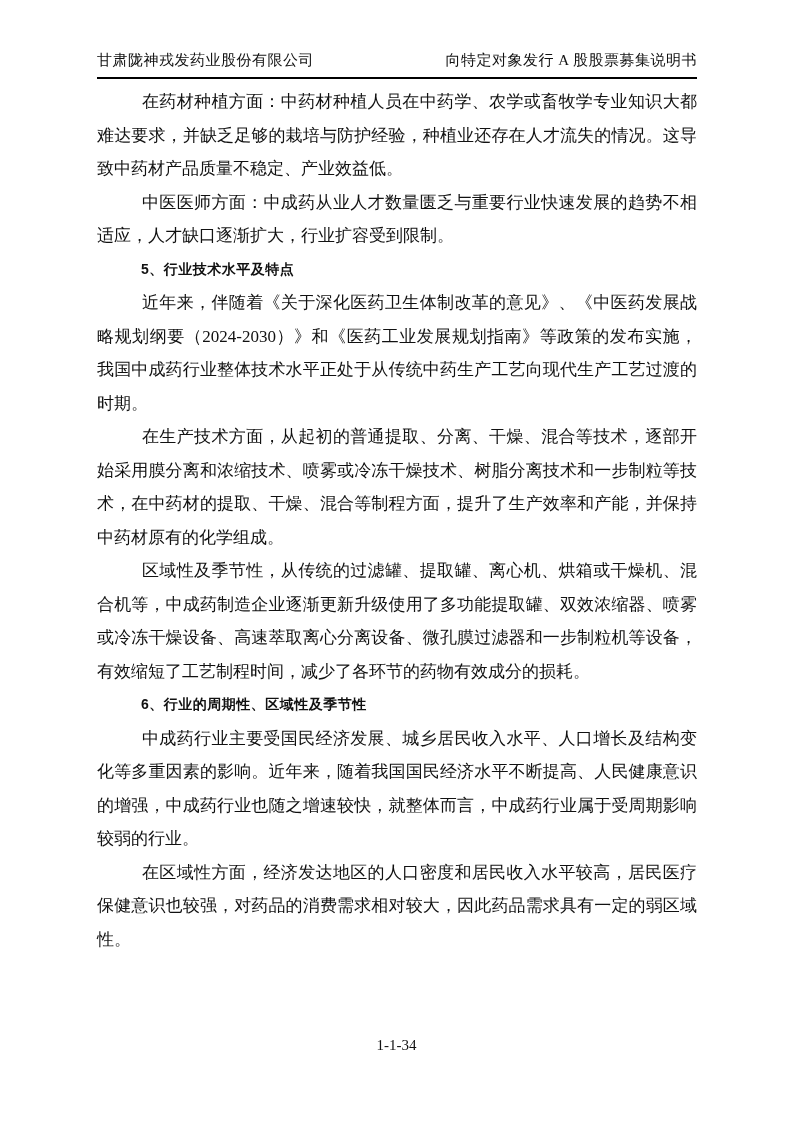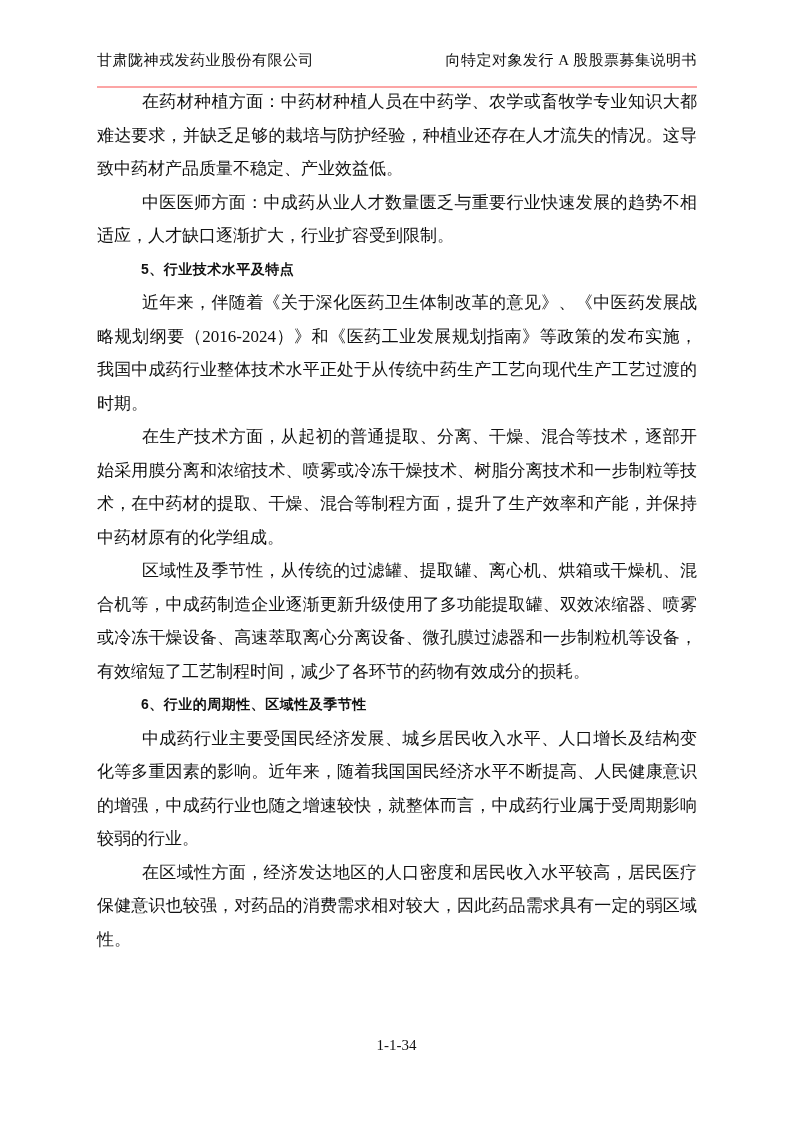--- a/index.html
+++ b/index.html
@@ -15,22 +15,22 @@
     color: #111111;
   }
   .header {
     position: absolute;
     top: 51px;
     left: 97px;
     width: 600px;
     display: flex;
     justify-content: space-between;
     align-items: baseline;
-    padding-bottom: 16px;
-    border-bottom: 2px solid #fca5a5;
+    padding-bottom: 7px;
+    border-bottom: 2px solid #000000;
     font-size: 15px;
     letter-spacing: 0.5px;
   }
   .header .hdr-left { white-space: nowrap; }
   .header .hdr-right { white-space: nowrap; text-align: right; }
   .content {
     position: absolute;
     top: 85px;
     left: 97px;
     width: 600px;
@@ -67,21 +67,21 @@
 
   <div class="header">
     <span class="hdr-left">甘肃陇神戎发药业股份有限公司</span>
     <span class="hdr-right">向特定对象发行 A 股股票募集说明书</span>
   </div>
 
   <div class="content">
     <p class="para">在药材种植方面：中药材种植人员在中药学、农学或畜牧学专业知识大都难达要求，并缺乏足够的栽培与防护经验，种植业还存在人才流失的情况。这导致中药材产品质量不稳定、产业效益低。</p>
     <p class="para">中医医师方面：中成药从业人才数量匮乏与重要行业快速发展的趋势不相适应，人才缺口逐渐扩大，行业扩容受到限制。</p>
     <p class="heading">5、行业技术水平及特点</p>
-    <p class="para">近年来，伴随着《关于深化医药卫生体制改革的意见》、《中医药发展战略规划纲要（2016-2024）》和《医药工业发展规划指南》等政策的发布实施，我国中成药行业整体技术水平正处于从传统中药生产工艺向现代生产工艺过渡的时期。</p>
+    <p class="para">近年来，伴随着《关于深化医药卫生体制改革的意见》、《中医药发展战略规划纲要（2024-2030）》和《医药工业发展规划指南》等政策的发布实施，我国中成药行业整体技术水平正处于从传统中药生产工艺向现代生产工艺过渡的时期。</p>
     <p class="para">在生产技术方面，从起初的普通提取、分离、干燥、混合等技术，逐部开始采用膜分离和浓缩技术、喷雾或冷冻干燥技术、树脂分离技术和一步制粒等技术，在中药材的提取、干燥、混合等制程方面，提升了生产效率和产能，并保持中药材原有的化学组成。</p>
     <p class="para">区域性及季节性，从传统的过滤罐、提取罐、离心机、烘箱或干燥机、混合机等，中成药制造企业逐渐更新升级使用了多功能提取罐、双效浓缩器、喷雾或冷冻干燥设备、高速萃取离心分离设备、微孔膜过滤器和一步制粒机等设备，有效缩短了工艺制程时间，减少了各环节的药物有效成分的损耗。</p>
     <p class="heading">6、行业的周期性、区域性及季节性</p>
     <p class="para">中成药行业主要受国民经济发展、城乡居民收入水平、人口增长及结构变化等多重因素的影响。近年来，随着我国国民经济水平不断提高、人民健康意识的增强，中成药行业也随之增速较快，就整体而言，中成药行业属于受周期影响较弱的行业。</p>
     <p class="para">在区域性方面，经济发达地区的人口密度和居民收入水平较高，居民医疗保健意识也较强，对药品的消费需求相对较大，因此药品需求具有一定的弱区域性。</p>
   </div>
 
   <div class="footer">
     <span>1-1-34</span>
   </div>

